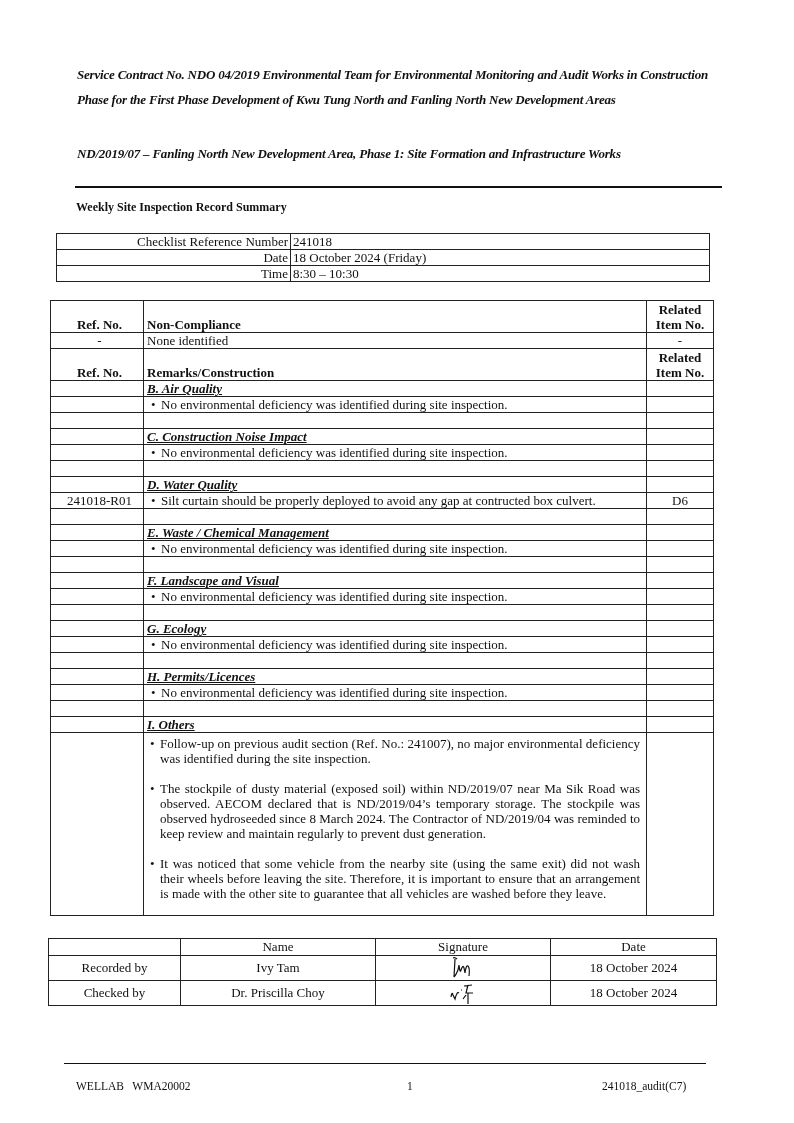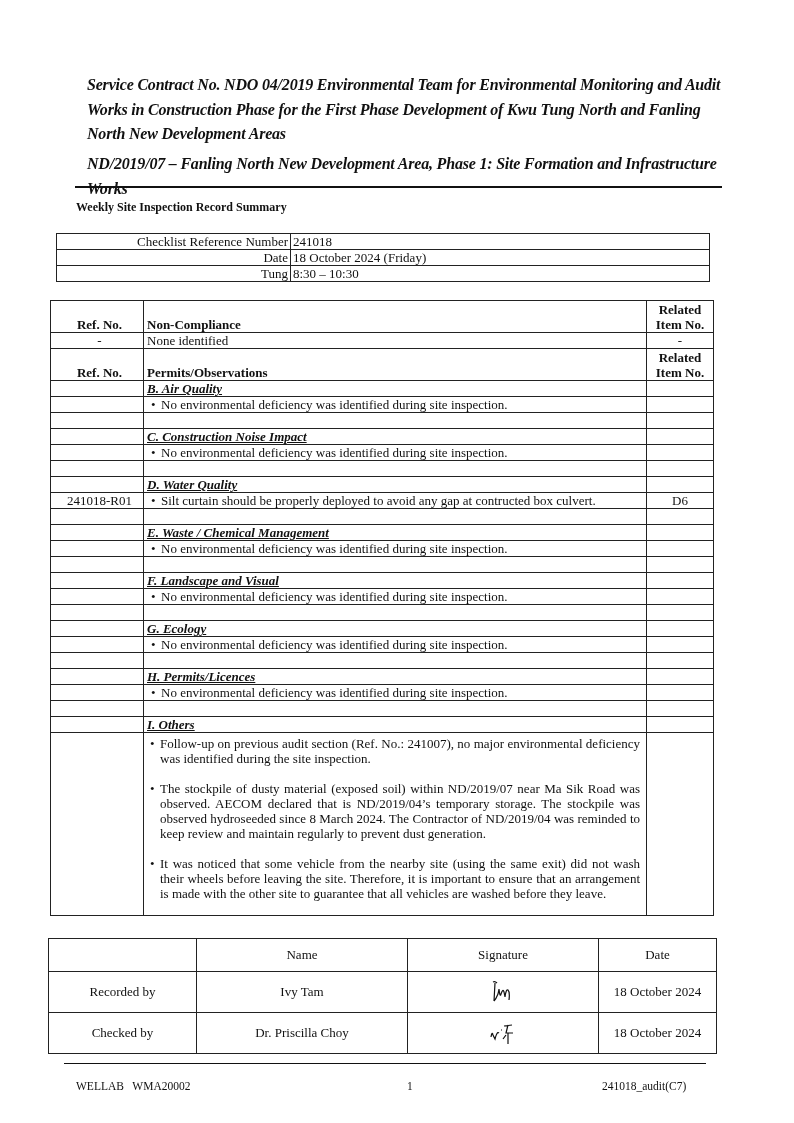--- a/index.html
+++ b/index.html
@@ -1,19 +1,19 @@
 <!DOCTYPE html>
 <html><head>
 <meta charset="utf-8">
 <style>
   html, body { margin:0; padding:0; background:#ffffff; }
   body { width:794px; height:1123px; position:relative; overflow:hidden;
          font-family:"Liberation Serif", "DejaVu Serif", serif; color:#111; }
   .hdr { position:absolute; left:75px; width:650px; font-style:italic; font-weight:bold;
-         font-size:16px; line-height:24.5px; letter-spacing:-0.2px; margin:12px; }
+         font-size:13px; line-height:24.5px; letter-spacing:-0.2px; margin:2px; }
   .hdr1 { top:61px; }
   .hdr2 { top:140px; }
   .hdr-rule { position:absolute; left:75px; top:186px; width:647px; height:0; border-top:2px solid #111; }
   .subtitle { position:absolute; left:76px; top:200px; font-weight:bold; font-size:12px; margin:0; }
 
   table { border-collapse:collapse; position:absolute; font-size:13px; }
   td, th { border:1px solid #222; padding:0 3px; vertical-align:bottom; font-weight:normal; }
 
   .info { left:56px; top:233px; width:654px; border:1.5px solid #222; }
   .info td { height:15px; line-height:15px; padding:0 2px; }
@@ -29,21 +29,21 @@
   .main tr.sp td { height:15px; }
   .main .sec { font-weight:bold; font-style:italic; text-decoration:underline; text-underline-offset:1px; }
   .bul { padding-left:4px; }
   .bul::before { content:"\2022"; display:inline-block; width:10px; }
   .others-cell { vertical-align:top; padding:3px 6px 14px 6px; text-align:justify; line-height:15.3px; }
   .others-cell p { margin:0 0 15px 0; padding-left:10px; text-indent:-10px; }
   .others-cell p:last-child { margin-bottom:0; }
   .others-cell p::before { content:"\2022"; display:inline-block; width:10px; text-indent:0; }
 
   .sign { left:48px; top:938px; width:669px; border:1.5px solid #222; }
-  .sign td { text-align:center; vertical-align:middle; height:22px; padding:8px;margin-top:44px; }
+  .sign td { text-align:center; vertical-align:middle; height:22px; padding:0;margin-top:44px; }
   .sign tr.h td { height:16px; }
   .sign .s1 { width:131px; } .sign .s2 { width:194px; } .sign .s3 { width:174px; }
   .sig { display:inline-block; width:60px; height:24px; vertical-align:middle; }
 
   .foot-rule { position:absolute; left:64px; top:1063px; width:642px; border-top:1.5px solid #111; }
   .foot { position:absolute; top:1080px; font-size:11.5px; }
   .foot-l { left:76px;text-align:center; } .foot-c { left:407px; } .foot-r { left:602px; }
 </style>
 </head>
 <body>
@@ -57,41 +57,41 @@
   <tbody>
       <tr>
     <td class="k">Checklist Reference Number</td>
     <td>241018</td>
   </tr>
   <tr>
     <td class="k">Date</td>
     <td>18 October 2024 (Friday)</td>
   </tr>
   <tr>
-    <td class="k">Tung</td>
+    <td class="k">Time</td>
     <td>8:30 – 10:30</td>
   </tr>
 </tbody>
   </table>
 
 <table class="main">
   <tbody id="main-body">
     <tr class="hrow">
       <td class="c1">Ref. No.</td>
       <td class="c2">Non-Compliance</td>
       <td class="c3">Related Item No.</td>
     </tr>
     <tr class="r">
       <td class="c1">-</td>
       <td class="c2">None identified</td>
       <td class="c3">-</td>
     </tr>
     <tr class="hrow">
       <td class="c1">Ref. No.</td>
-      <td class="c2">Permits/Observations</td>
+      <td class="c2">Remarks/Construction</td>
       <td class="c3">Related Item No.</td>
     </tr>
   <tr class="r">
         <td class="c1"></td>
         <td class="c2"><span class="sec">B. Air Quality</span></td>
         <td class="c3"></td>
       </tr>
       <tr class="r">
         <td class="c1"></td>
         <td class="c2"><span class="bul">No environmental deficiency was identified during site inspection.</span></td>

